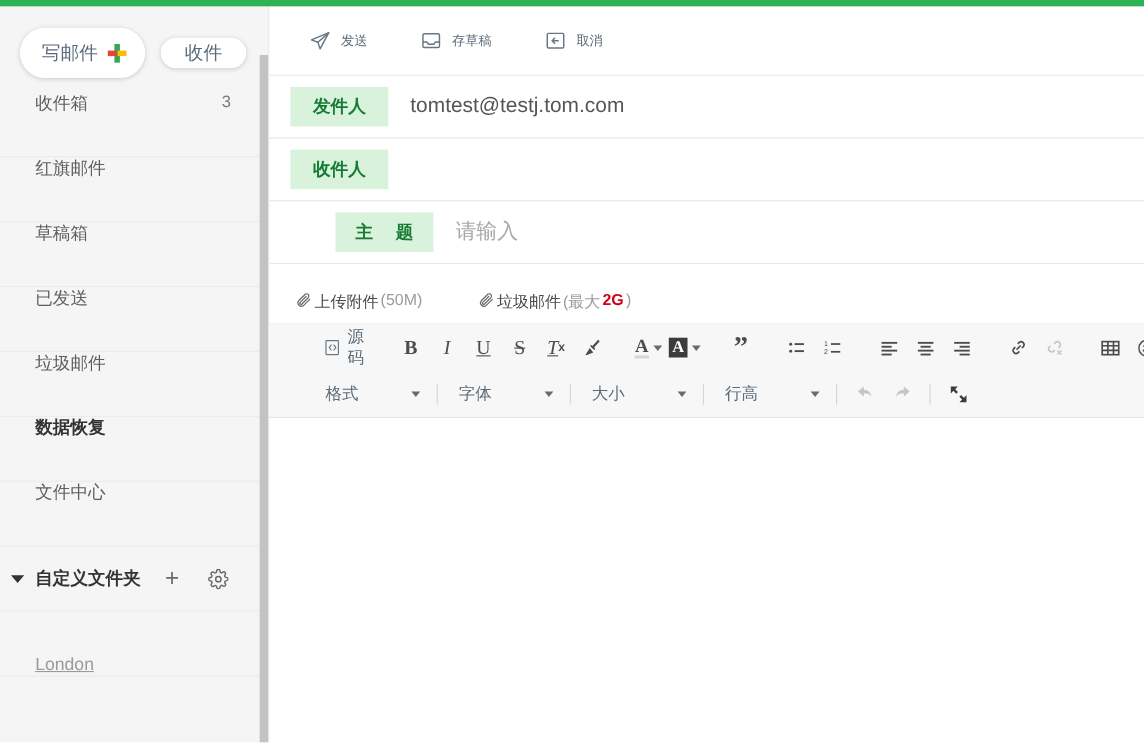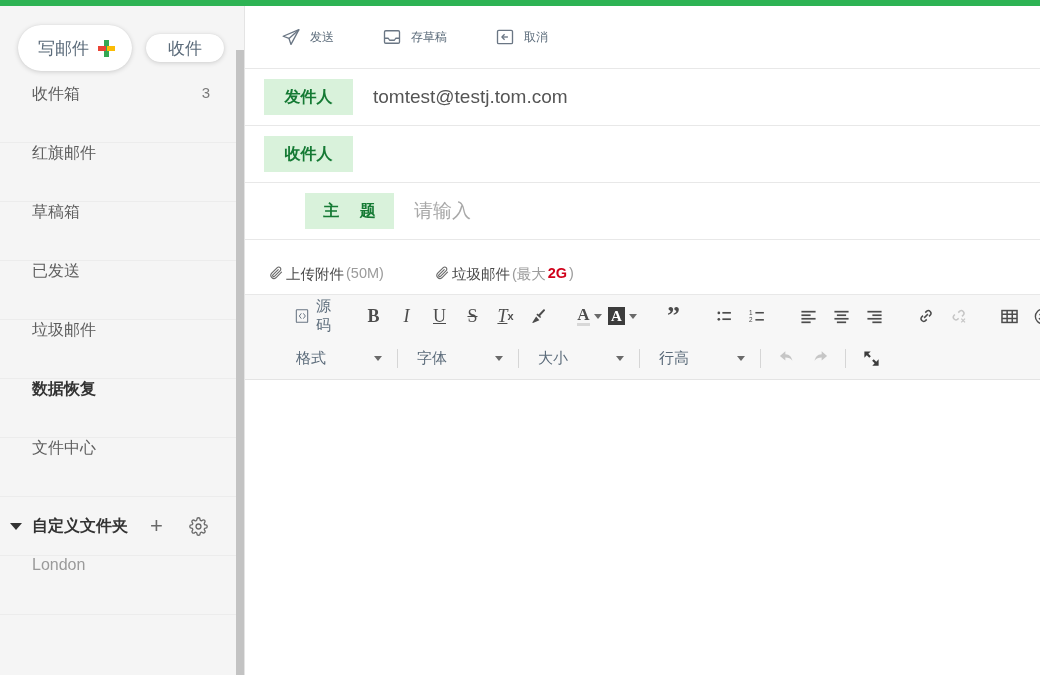--- a/index.html
+++ b/index.html
@@ -91,23 +91,23 @@
     border-right: 6px solid transparent; border-top: 7px solid #333;
     margin-right: 2px; cursor: pointer;
   }
   .folder-add {
     font-size: 22px; color: #6a6a6a; font-weight: 300;
     margin-left: 14px; cursor: pointer; line-height: 1;
   }
   .folder-gear { margin-left: 18px; cursor: pointer; display:flex; }
 
   .sub-item {
-    height: 59px; display: flex; align-items: flex-start;
+    height: 59px; display: flex; align-items: flex-end;
     padding: 0 26px 0 32px; font-size: 16px; color: #9a9a9a;
-    border-bottom: 1px solid #ececec; cursor: pointer; user-select: none;
+    border-bottom: 1px solid #ececec; cursor: pointer; user-select: none; text-decoration: underline;
   }
 
   
   .main {
     position: absolute; left: 245px; top: 6px; width: 795px; height: 669px;
     background: #ffffff;
   }
 
   .compose-toolbar {
     height: 63px; display: flex; align-items: center;

